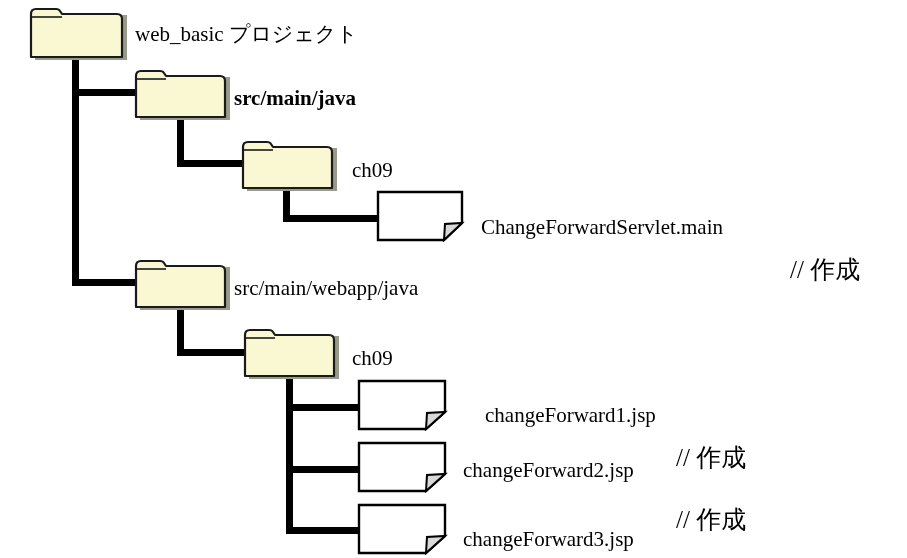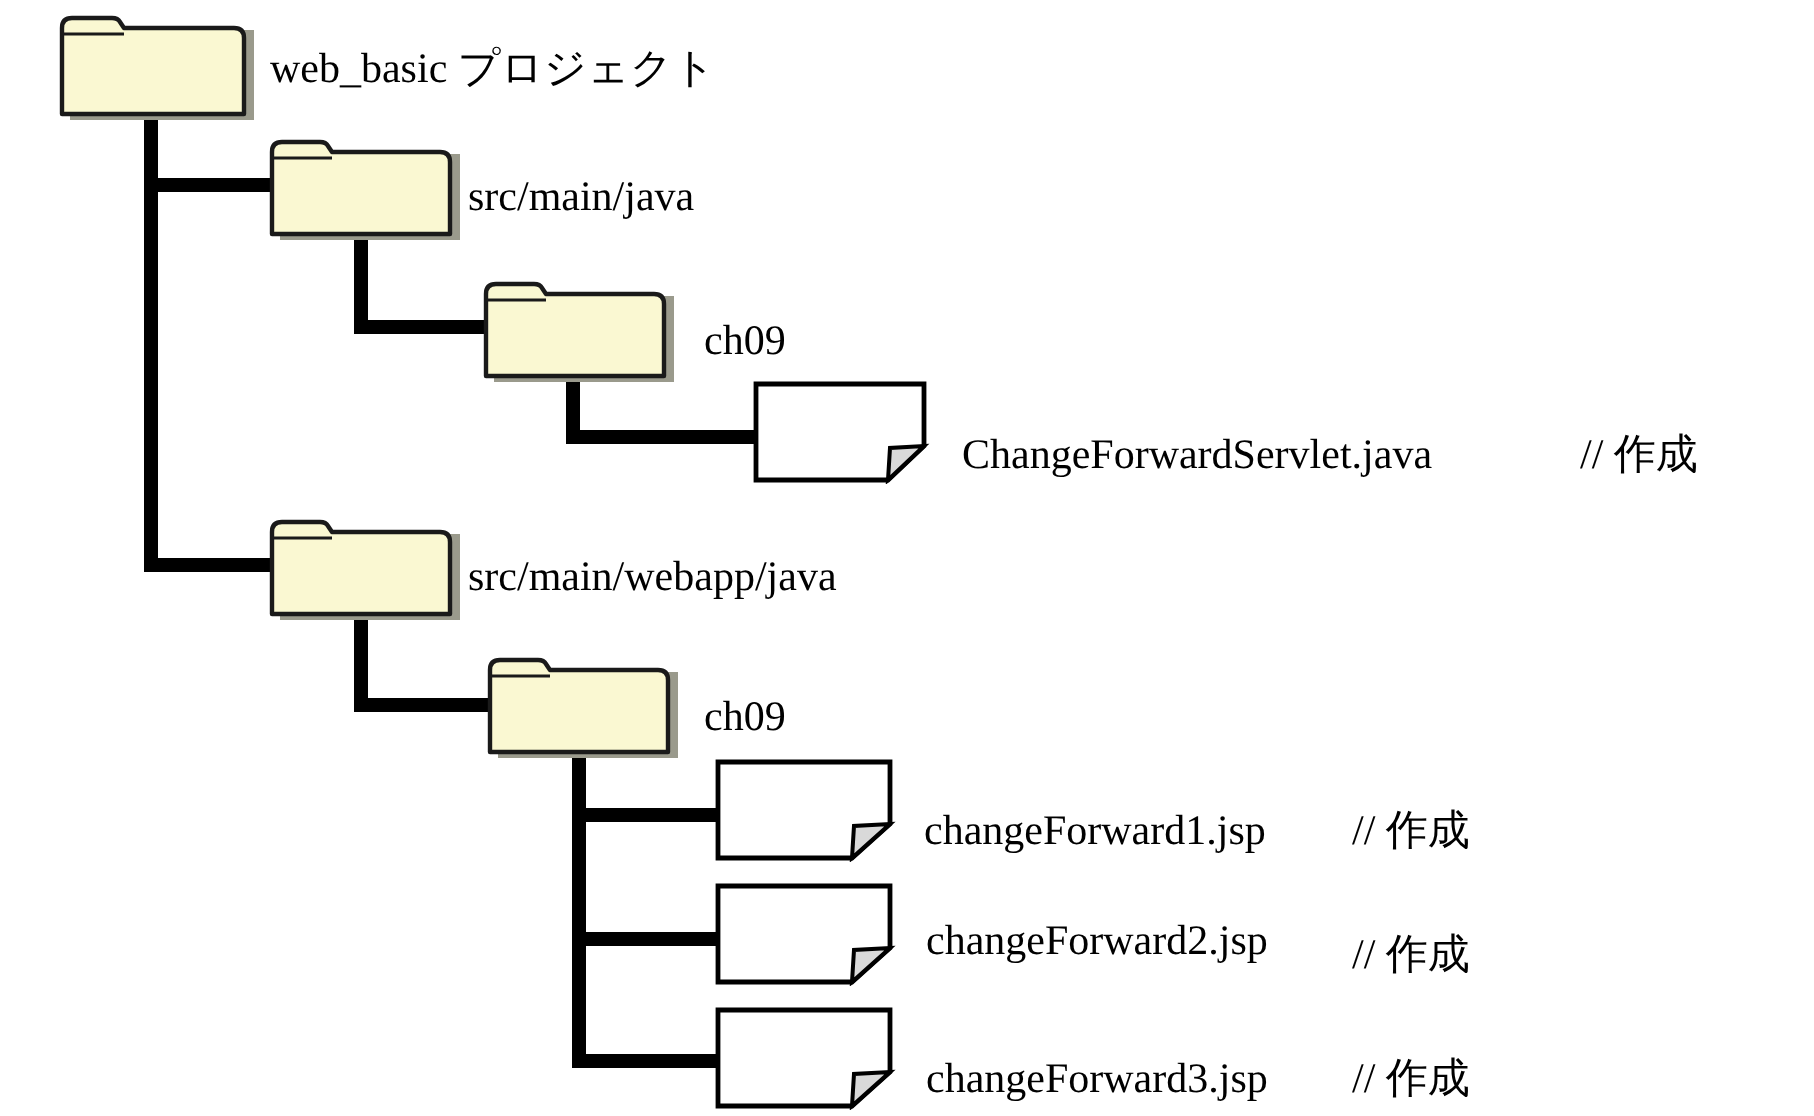--- a/index.html
+++ b/index.html
@@ -30,21 +30,22 @@
     white-space: nowrap;
     line-height: 1;
   }
   .label-main {
     font-size: 21px;
   }
   .label-file {
     font-size: 21px;
   }
   .label-note {
-    font-size: 21px;
+    font-size: 25px;
+    margin-top: 40px;
   }
   .connector {
     position: absolute;
     background: #000000;
   }
   .conn-v { width: 7px; }
   .conn-h { height: 7px; }
 </style>
 </head>
 <body>
@@ -79,38 +80,38 @@
     </svg>
     <div class="label label-main" style="left:135px; top:24px;">web_basic プロジェクト</div>
   </div>
 
   <div class="node" style="left:0px; top:0px;">
     <svg class="icon-folder" style="left:133px; top:64px;" width="98" height="60" viewBox="0 0 98 60">
       <path d="M7 56 L97 56 L97 13 L7 13 Z" fill="#9a9a8c"></path>
       <path d="M3 53 L3 12 Q3 7 8 7 L27 7 Q30 7 31 9 L33 12 L87 12 Q92 12 92 17 L92 53 Z" fill="#faf8d2" stroke="#1a1a1a" stroke-width="2.2" stroke-linejoin="round"></path>
       <path d="M3 15 L33 15" stroke="#1a1a1a" stroke-width="1.6" fill="none"></path>
     </svg>
-    <div class="label label-main" style="left:234px; top:88px;">src/main/java</div>
+    <div class="label label-main" style="left:234px; top:88px;font-weight:bold;">src/main/java</div>
   </div>
 
   <div class="node" style="left:0px; top:0px;">
     <svg class="icon-folder" style="left:240px; top:135px;" width="98" height="60" viewBox="0 0 98 60">
       <path d="M7 56 L97 56 L97 13 L7 13 Z" fill="#9a9a8c"></path>
       <path d="M3 53 L3 12 Q3 7 8 7 L27 7 Q30 7 31 9 L33 12 L87 12 Q92 12 92 17 L92 53 Z" fill="#faf8d2" stroke="#1a1a1a" stroke-width="2.2" stroke-linejoin="round"></path>
       <path d="M3 15 L33 15" stroke="#1a1a1a" stroke-width="1.6" fill="none"></path>
     </svg>
     <div class="label label-main" style="left:352px; top:160px;">ch09</div>
   </div>
 
   <div class="node" style="left:0px; top:0px;">
     <svg class="icon-file" style="left:376px; top:190px;" width="90" height="52" viewBox="0 0 90 52">
       <path d="M2 2 L86 2 L86 33 L68 50 L2 50 Z" fill="#ffffff" stroke="#000000" stroke-width="2.4" stroke-linejoin="miter"></path>
       <path d="M86 33 L68 50 L69 34 Z" fill="#d9d9d9" stroke="#000000" stroke-width="2" stroke-linejoin="miter"></path>
     </svg>
-    <div class="label label-file" style="left:481px; top:217px;">ChangeForwardServlet.java</div>
+    <div class="label label-file" style="left:481px; top:217px;">ChangeForwardServlet.main</div>
     <div class="label label-note" style="left:790px; top:217px;">// 作成</div>
   </div>
 
   <div class="node" style="left:0px; top:0px;">
     <svg class="icon-folder" style="left:133px; top:254px;" width="98" height="60" viewBox="0 0 98 60">
       <path d="M7 56 L97 56 L97 13 L7 13 Z" fill="#9a9a8c"></path>
       <path d="M3 53 L3 12 Q3 7 8 7 L27 7 Q30 7 31 9 L33 12 L87 12 Q92 12 92 17 L92 53 Z" fill="#faf8d2" stroke="#1a1a1a" stroke-width="2.2" stroke-linejoin="round"></path>
       <path d="M3 15 L33 15" stroke="#1a1a1a" stroke-width="1.6" fill="none"></path>
     </svg>
     <div class="label label-main" style="left:234px; top:278px;">src/main/webapp/java</div>
@@ -123,21 +124,21 @@
       <path d="M3 15 L33 15" stroke="#1a1a1a" stroke-width="1.6" fill="none"></path>
     </svg>
     <div class="label label-main" style="left:352px; top:348px;">ch09</div>
   </div>
 
   <div class="node" style="left:0px; top:0px;">
     <svg class="icon-file" style="left:357px; top:379px;" width="92" height="52" viewBox="0 0 92 52">
       <path d="M2 2 L88 2 L88 33 L69 50 L2 50 Z" fill="#ffffff" stroke="#000000" stroke-width="2.4" stroke-linejoin="miter"></path>
       <path d="M88 33 L69 50 L70 34 Z" fill="#d9d9d9" stroke="#000000" stroke-width="2" stroke-linejoin="miter"></path>
     </svg>
-    <div class="label label-file" style="left:462px; top:405px;">changeForward1.jsp</div>
+    <div class="label label-file" style="left:485px; top:405px;">changeForward1.jsp</div>
     <div class="label label-note" style="left:676px; top:405px;">// 作成</div>
   </div>
 
   <div class="node" style="left:0px; top:0px;">
     <svg class="icon-file" style="left:357px; top:441px;" width="92" height="52" viewBox="0 0 92 52">
       <path d="M2 2 L88 2 L88 33 L69 50 L2 50 Z" fill="#ffffff" stroke="#000000" stroke-width="2.4" stroke-linejoin="miter"></path>
       <path d="M88 33 L69 50 L70 34 Z" fill="#d9d9d9" stroke="#000000" stroke-width="2" stroke-linejoin="miter"></path>
     </svg>
     <div class="label label-file" style="left:463px; top:460px;">changeForward2.jsp</div>
     <div class="label label-note" style="left:676px; top:467px;">// 作成</div>

